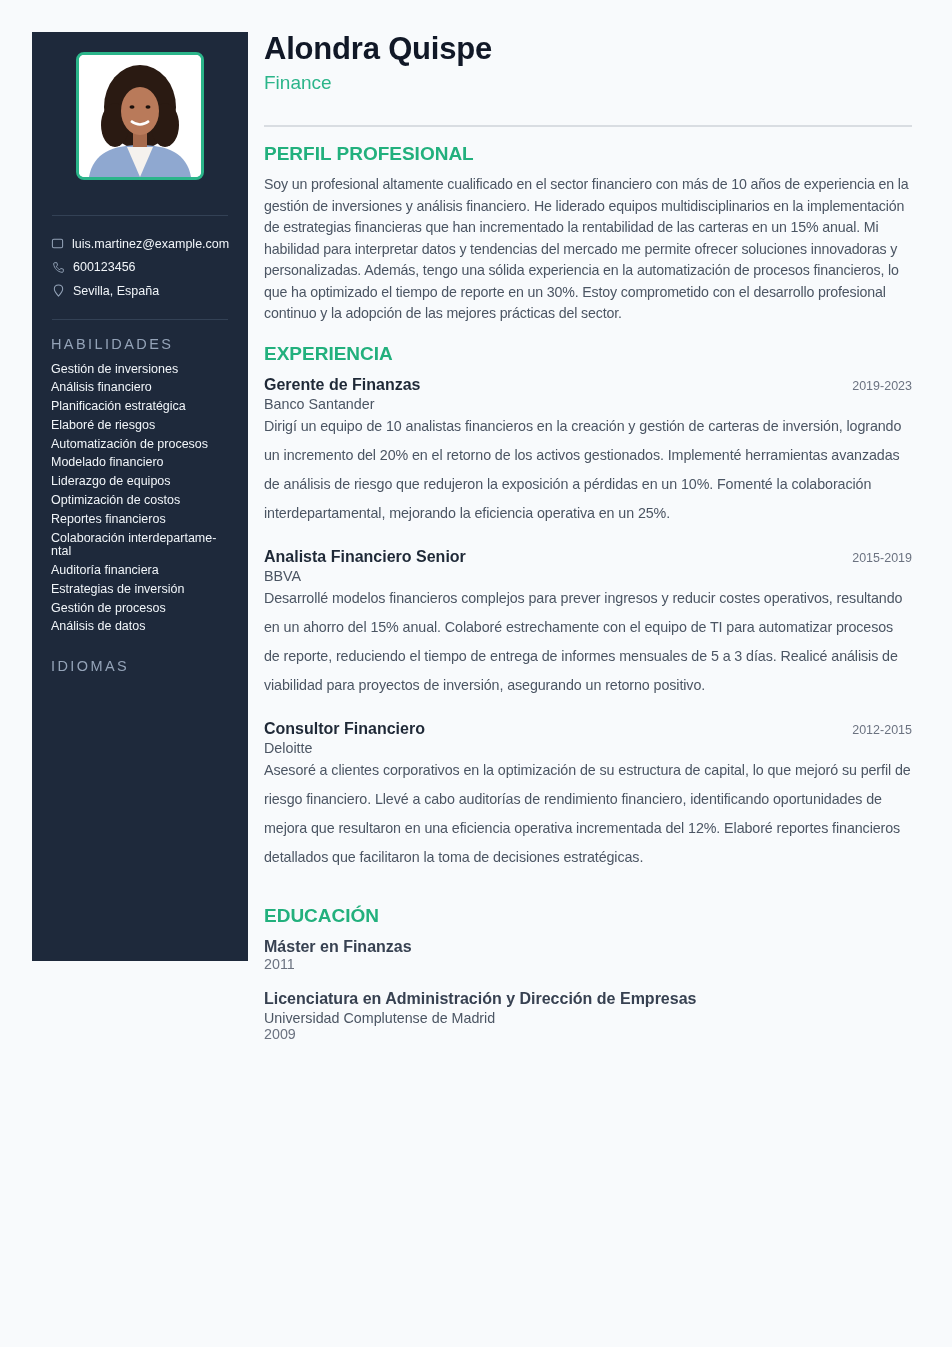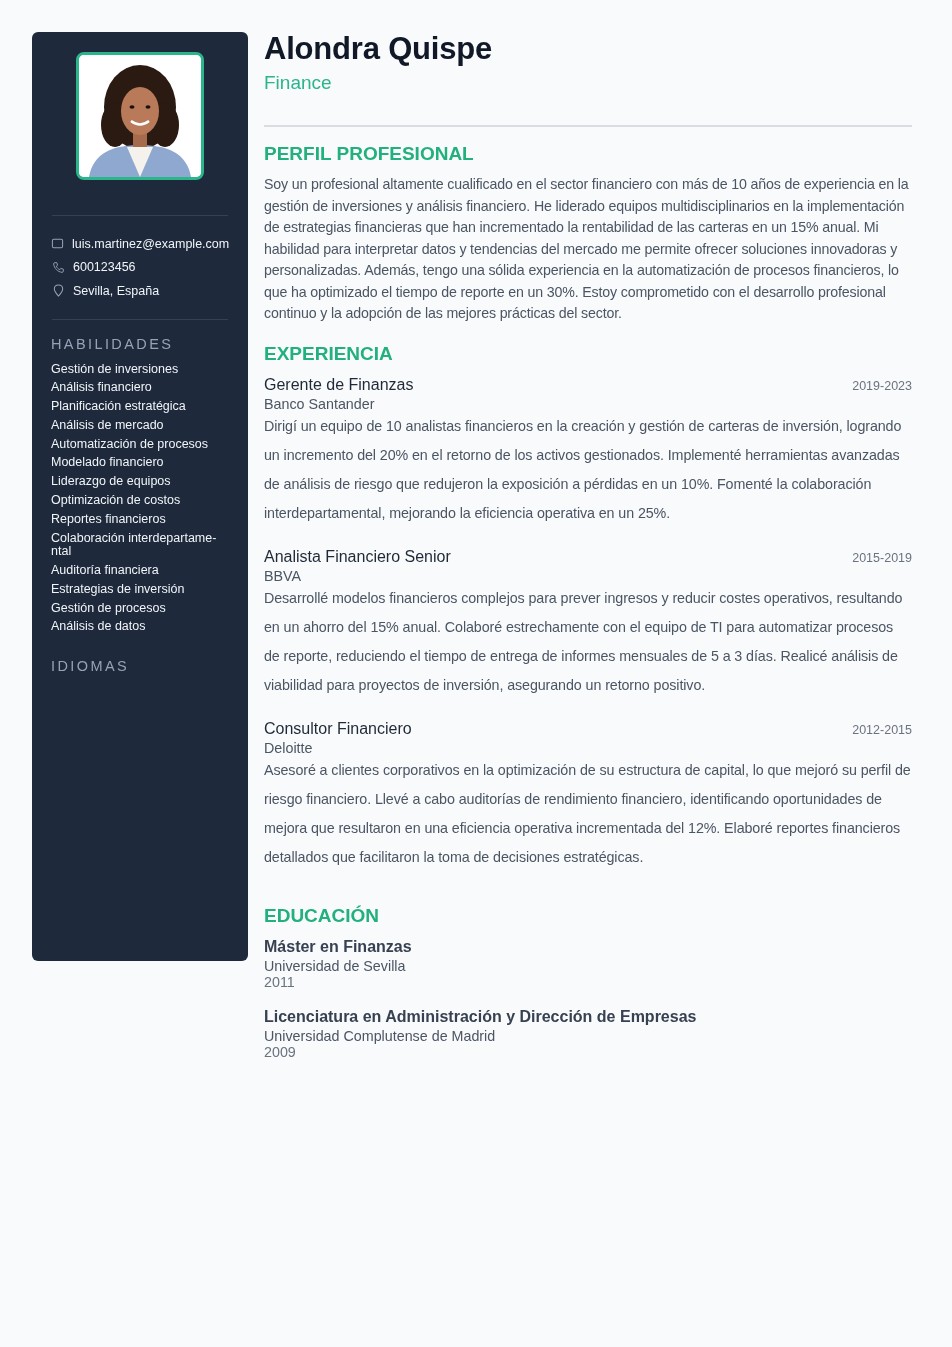--- a/index.html
+++ b/index.html
@@ -1,21 +1,21 @@
 <!DOCTYPE html>
 <html><head>
 <meta charset="utf-8">
 <style>
   * { box-sizing: border-box; margin: 0; padding: 0; }
   html, body { width: 952px; height: 1347px; background: #f8fafc; }
   body { font-family: "Liberation Sans", sans-serif; color: #374151; position: relative; }
 
   .sidebar {
     position: absolute; left: 32px; top: 32px; width: 216px; height: 929px;
-    background: #1e293b; border-radius: 6px; padding: 20px 19px 0 19px;
+    background: #1e293b; border-radius: 0; padding: 20px 19px 0 19px;
   }
   .photo-frame {
     width: 128px; height: 128px; margin: 0 auto; border: 3px solid #2bb58a;
     border-radius: 8px; overflow: hidden; background: #ffffff; position: relative;
   }
   .photo-frame svg { display: block; width: 100%; height: 100%; }
   .divider { height: 1px; background: #334155; margin: 0 1px; }
   .divider.top { margin-top: 35px; }
   .contact { padding: 16px 0 16px 0; }
   .contact-row { display: flex; align-items: center; height: 23.5px; color: #f1f5f9; font-size: 12.5px; }
@@ -31,21 +31,21 @@
   .main { position: absolute; left: 264px; top: 32px; width: 648px; }
   .name { font-size: 31px; color: #111827; line-height: 34px; letter-spacing: -0.2px; }
   .role { font-size: 19px; color: #2bb58a; margin-top: 6px; }
   .hr { height: 2px; background: #d9dde2; margin-top: 31px; }
   .sec-title { color: #22b07d; font-size: 19px; font-weight: bold; margin-top: 16px; }
   .sec-title.first { margin-top: 16px; }
   .para { font-size: 14.2px; line-height: 21.5px; color: #4b5563; margin-top: 9px; letter-spacing: -0.15px; }
   .job { margin-top: 11px; }
   .job + .job { margin-top: 20px; }
   .job-head { display: flex; justify-content: space-between; align-items: baseline; }
-  .job-title { font-size: 16px; font-weight: normal; color: #1f2937; text-align: right; }
+  .job-title { font-size: 16px; font-weight: bold; color: #1f2937; text-align: right; }
   .job-date { font-size: 12.5px; color: #6b7280; }
   .job-company { font-size: 14.3px; color: #4b5563; margin-top: 2px; }
   .job-desc { font-size: 14.3px; line-height: 29px; color: #4b5563; letter-spacing: -0.1px; }
   .edu { margin-top: 11px; }
   .edu + .edu { margin-top: 18px; }
   .edu-title { font-size: 16px; font-weight: bold; color: #374151; }
   .edu-school { font-size: 14.3px; color: #4b5563; margin-top: 2px; }
   .edu-year { font-size: 14.3px; color: #6b7280; }
 </style>
 </head>
@@ -97,21 +97,21 @@
     </div>
   </div>
 
   <div class="divider"></div>
 
   <h3 class="side-title">HABILIDADES</h3>
   <div class="side-list">
     <div>Gestión de inversiones</div>
     <div>Análisis financiero</div>
     <div>Planificación estratégica</div>
-    <div>Análisis de mercado</div>
+    <div>Elaboré de riesgos</div>
     <div>Automatización de procesos</div>
     <div>Modelado financiero</div>
     <div>Liderazgo de equipos</div>
     <div>Optimización de costos</div>
     <div>Reportes financieros</div>
     <div style="width:175px;">Colaboración interdepartame-ntal</div>
     <div>Auditoría financiera</div>
     <div>Estrategias de inversión</div>
     <div>Gestión de procesos</div>
     <div>Análisis de datos</div>
@@ -159,21 +159,20 @@
       <div class="job-company">Deloitte</div>
       <p class="job-desc">Asesoré a clientes corporativos en la optimización de su estructura de capital, lo que mejoró su perfil de riesgo financiero. Llevé a cabo auditorías de rendimiento financiero, identificando oportunidades de mejora que resultaron en una eficiencia operativa incrementada del 12%. Elaboré reportes financieros detallados que facilitaron la toma de decisiones estratégicas.</p>
     </div>
   </section>
 
   <section>
     <h2 class="sec-title" style="margin-top:33px;">EDUCACIÓN</h2>
 
     <div class="edu">
       <div class="edu-title">Máster en Finanzas</div>
-      <div class="edu-school">Universidad de Sevilla</div>
       <div class="edu-year">2011</div>
     </div>
 
     <div class="edu">
       <div class="edu-title">Licenciatura en Administración y Dirección de Empresas</div>
       <div class="edu-school">Universidad Complutense de Madrid</div>
       <div class="edu-year">2009</div>
     </div>
   </section>
 </main>

